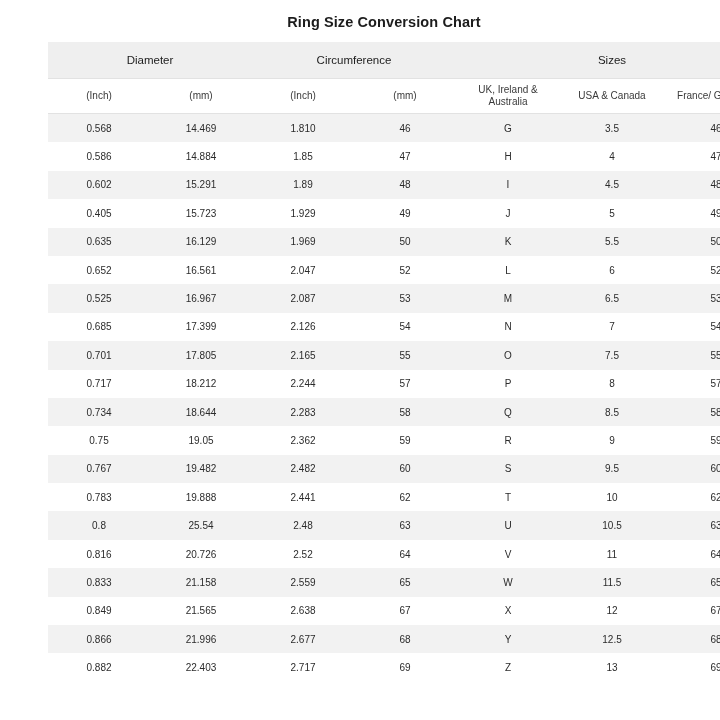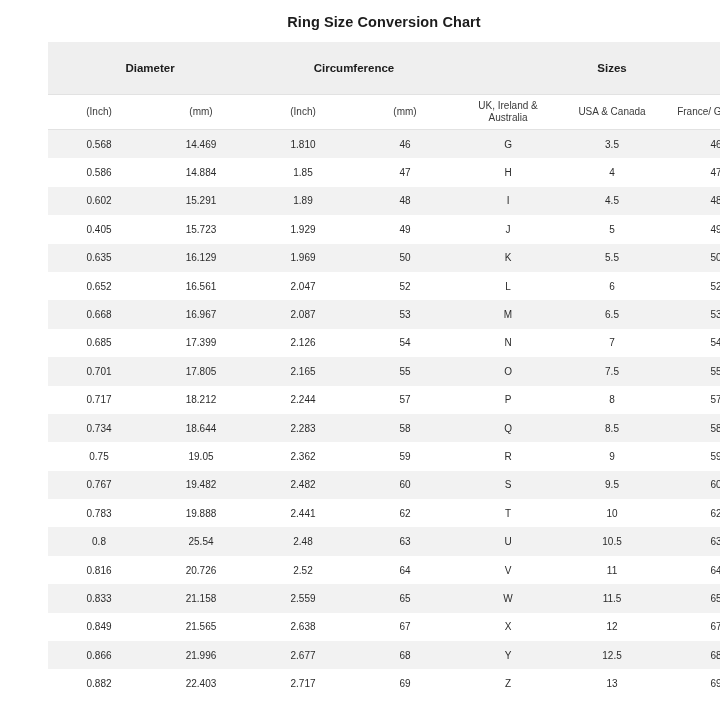--- a/index.html
+++ b/index.html
@@ -35,23 +35,23 @@
     width: 720px;
     table-layout: fixed;
   }
   td, th {
     text-align: center;
     vertical-align: middle;
     font-weight: normal;
     padding: 0;
   }
   .group-row td {
-    height: 52px;
+    height: 36px;
     font-size: 11.5px;
-    font-weight: bold;
+    font-weight: normal;
     color: #1c1c1c;
     background: #efefef;
   }
   .sub-row td {
     height: 34px;
     font-size: 10px;
     color: #3a3a3a;
     background: #ffffff;
     line-height: 1.25;
     padding: 0 4px;
@@ -156,21 +156,21 @@
         <tr class="data-row even">
           <td>0.652</td>
           <td>16.561</td>
           <td>2.047</td>
           <td>52</td>
           <td>L</td>
           <td>6</td>
           <td>52</td>
         </tr>
         <tr class="data-row odd">
-          <td>0.668</td>
+          <td>0.525</td>
           <td>16.967</td>
           <td>2.087</td>
           <td>53</td>
           <td>M</td>
           <td>6.5</td>
           <td>53</td>
         </tr>
         <tr class="data-row even">
           <td>0.685</td>
           <td>17.399</td>

